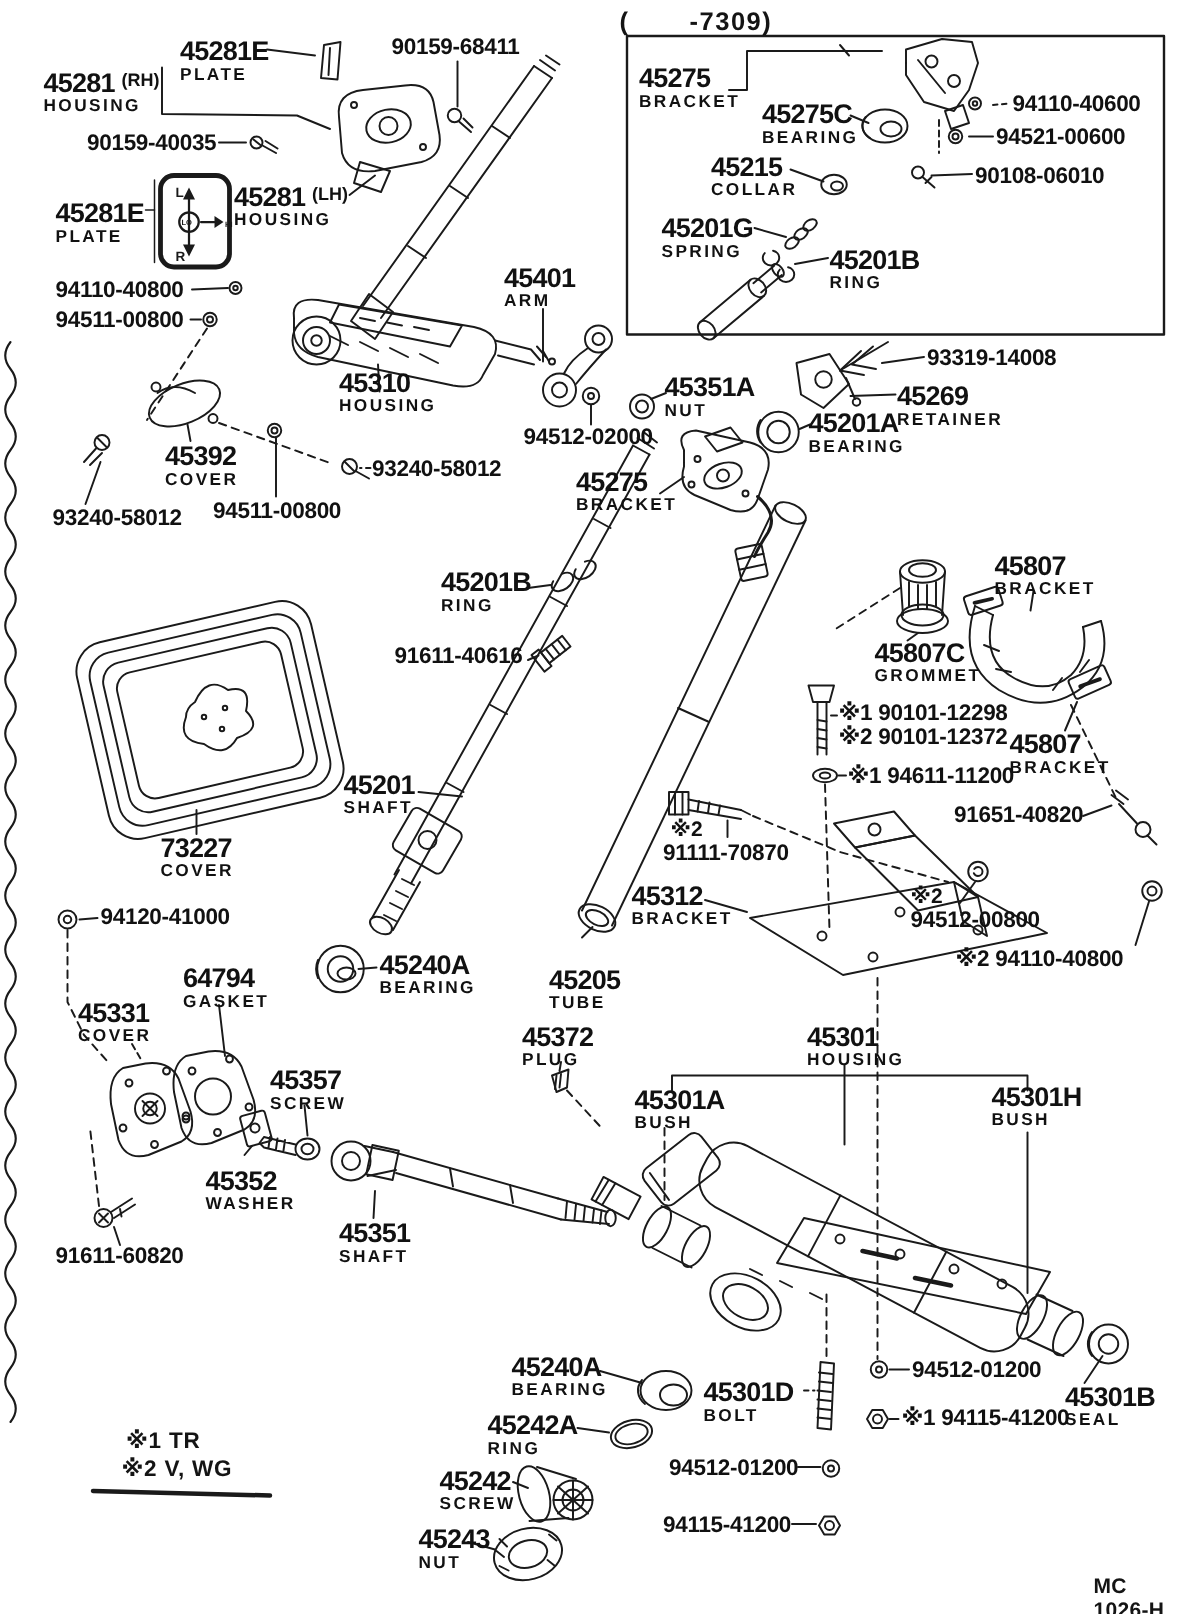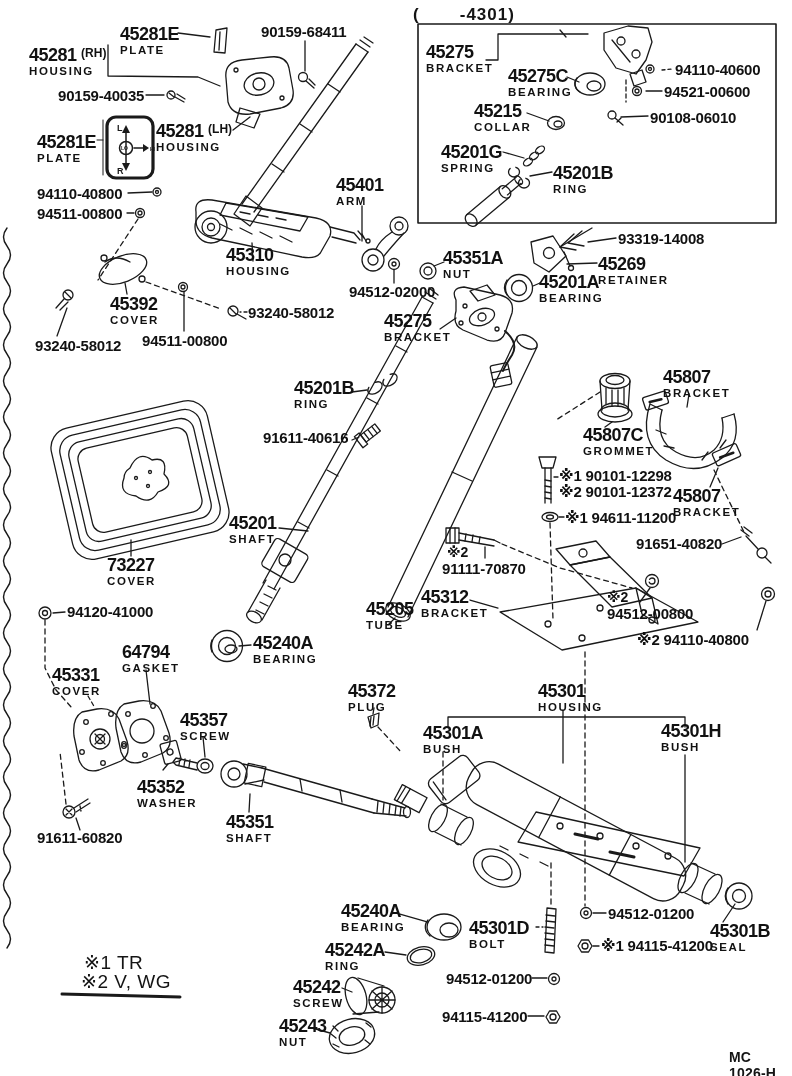--- a/index.html
+++ b/index.html
@@ -6,21 +6,21 @@
   .page{position:relative;width:792px;height:1076px;background:#ffffff;overflow:hidden;
         font-family:"Liberation Sans","DejaVu Sans",sans-serif;color:#141414}
   svg.art{position:absolute;left:0;top:0}
   .lbl{position:absolute;line-height:1;white-space:nowrap;font-weight:700;color:#111}
   .code{display:block;font-size:18px;letter-spacing:-0.5px}
   .sfx{font-size:12px;letter-spacing:0;vertical-align:4px}
   .sub{display:block;font-size:11.5px;letter-spacing:1.6px;margin-top:2px}
   .num{display:block;font-size:15px;letter-spacing:-0.2px}
   .star{display:block;font-size:14px;margin-bottom:2px}
   .caption{position:absolute;left:413px;top:5px;font-weight:700;font-size:17px;white-space:pre;letter-spacing:1px}
-  .legend-line{position:absolute;font-weight:400;font-size:19px;letter-spacing:.5px}
+  .legend-line{position:absolute;font-weight:700;font-size:15px;letter-spacing:.5px}
   .footer{position:absolute;left:729px;top:1049px;font-weight:700;font-size:14px;letter-spacing:.2px}
 </style>
 </head>
 <body>
 
 <div class="page">
 
 <svg class="art" width="792" height="1076" viewBox="0 0 792 1076">
 <g stroke="#1a1a1a" fill="none" stroke-width="1.3" stroke-linecap="round" stroke-linejoin="round">
 
@@ -524,21 +524,21 @@
     <ellipse cx="352" cy="1036" rx="23" ry="17" transform="rotate(-15 352 1036)"></ellipse>
     <ellipse cx="352" cy="1036" rx="13" ry="9" transform="rotate(-15 352 1036)"></ellipse>
     <path d="M333,1026 L338,1031 M331,1034 L336,1038 M333,1044 L339,1047 M366,1023 L371,1027 M370,1044 L365,1040"></path>
     <path d="M312,1028 L330,1033"></path>
   </g>
 
   <path d="M62,994 L180,997" stroke-width="3"></path>
 </g>
 </svg>
 
-  <div class="caption">(       -4301)</div>
+  <div class="caption">(       -7309)</div>
   <div class="legend-line" style="left:84px;top:951px">※1 TR</div>
   <div class="legend-line" style="left:81px;top:970px">※2 V, WG</div>
   <div class="footer">MC 1026-H</div>
 
   <div class="lbl" style="left:120px;top:25px">
       <span class="code">45281E</span>
       <span class="sub">PLATE</span>
     </div>
   <div class="lbl" style="left:261px;top:24px">
       <span class="num">90159-68411</span>
@@ -676,21 +676,21 @@
       <span class="sub">COVER</span>
     </div>
   <div class="lbl" style="left:447px;top:545px">
       <span class="star">※2</span>
       <span class="num" style="margin-left:-5px">91111-70870</span>
     </div>
   <div class="lbl" style="left:421px;top:588px">
       <span class="code">45312</span>
       <span class="sub">BRACKET</span>
     </div>
-  <div class="lbl" style="left:366px;top:600px">
+  <div class="lbl" style="left:366px;top:644px">
       <span class="code">45205</span>
       <span class="sub">TUBE</span>
     </div>
   <div class="lbl" style="left:607px;top:590px">
       <span class="star">※2</span>
       <span class="num">94512-00800</span>
     </div>
   <div class="lbl" style="left:637px;top:632px">
       <span class="num">※2 94110-40800</span>
     </div>

